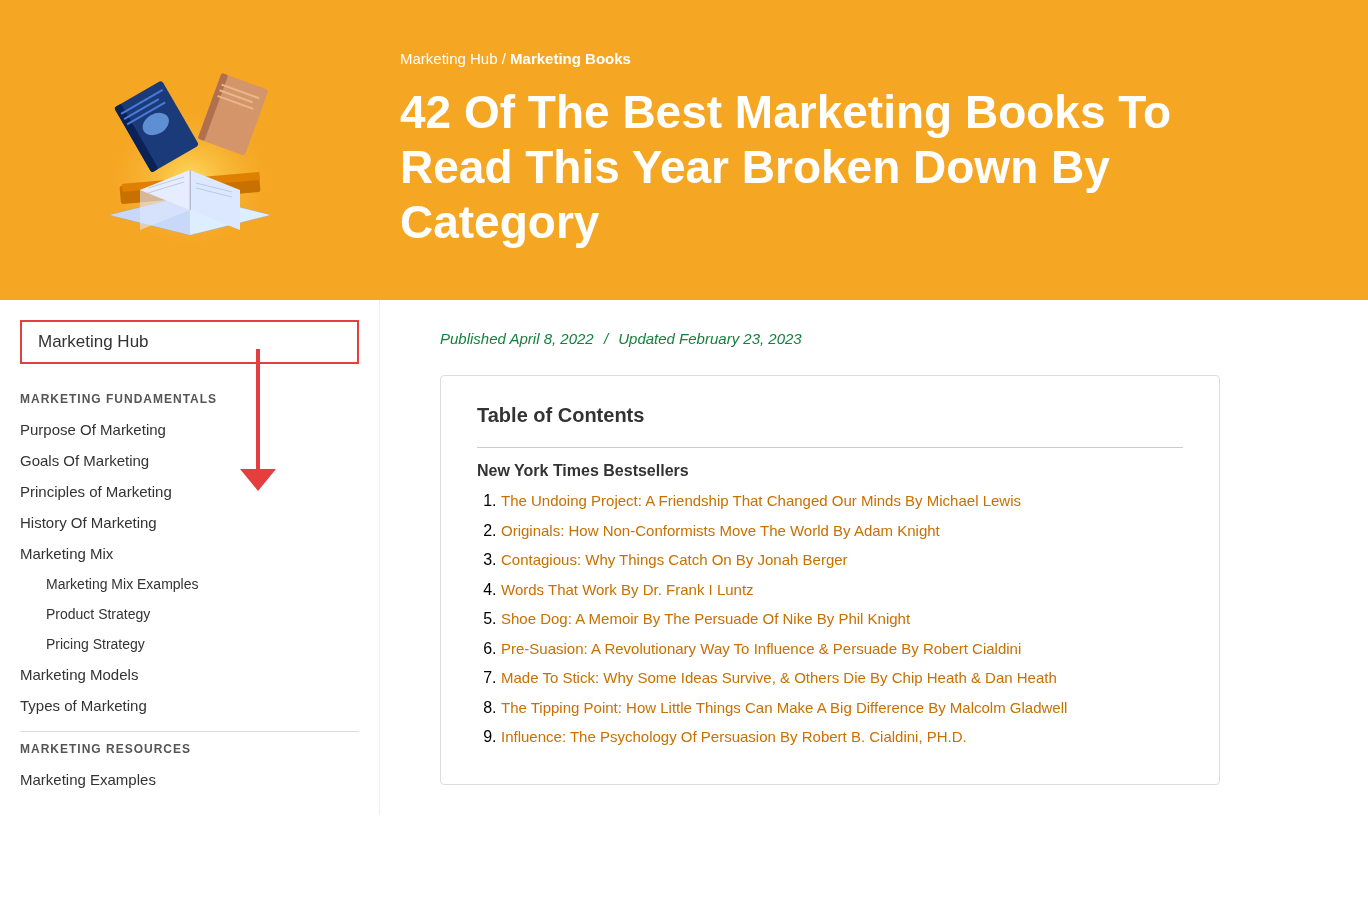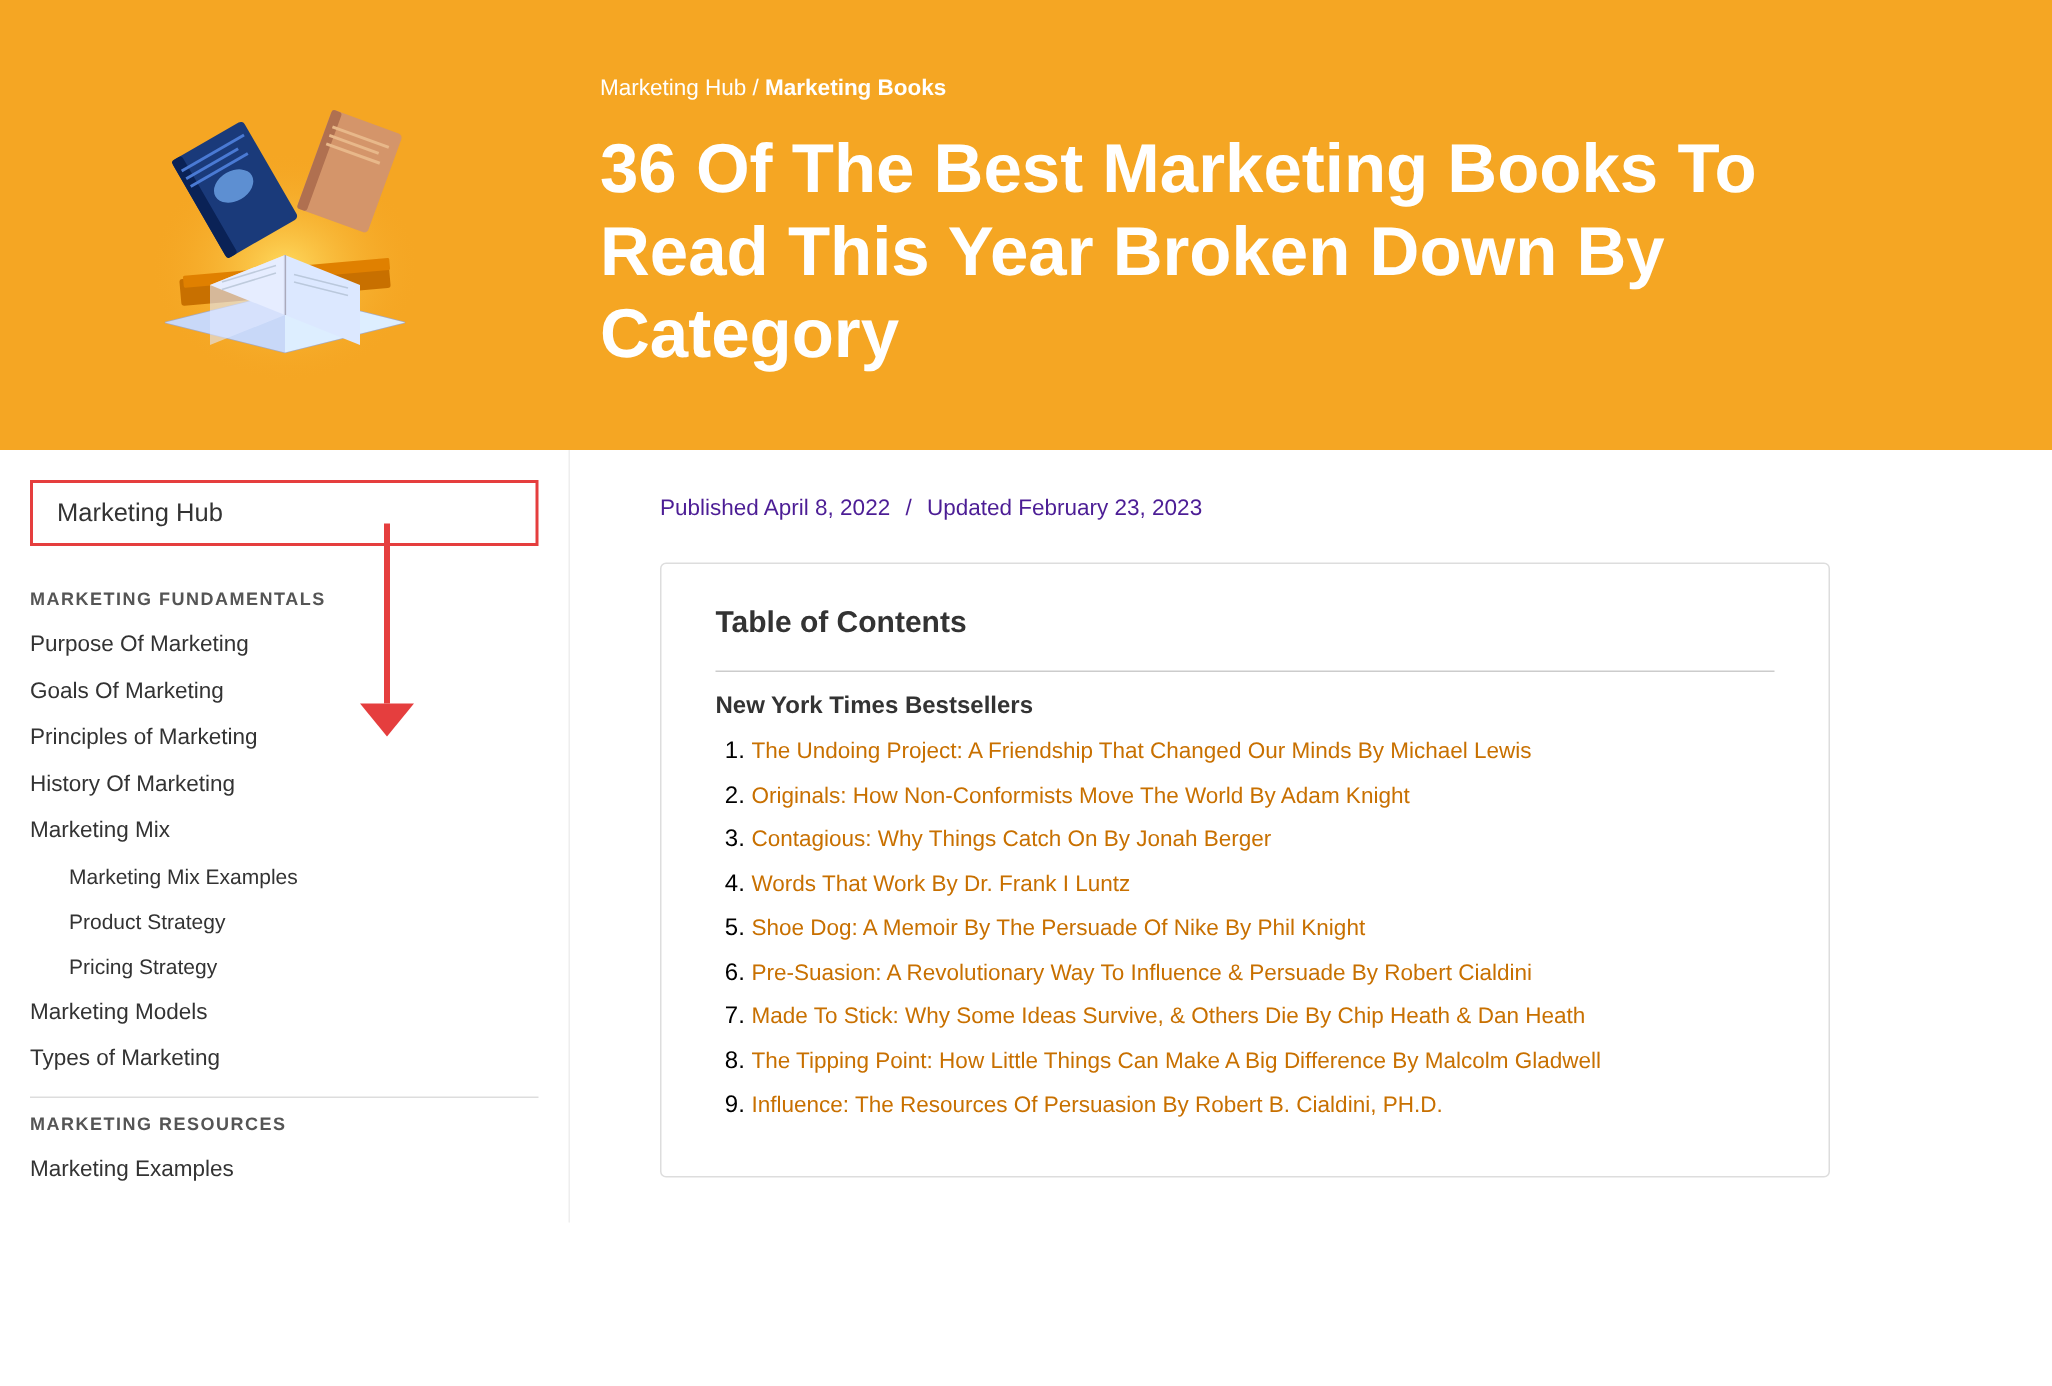--- a/index.html
+++ b/index.html
@@ -110,23 +110,24 @@
       background: #e53e3e;
       margin: 0 auto;
     }
 
     
     .content-area {
       flex: 1;
       padding: 30px 60px 30px 60px;
     }
     .publish-info {
-      color: #4c1d95;
+      color: #15803d;
       font-size: 15px;
       margin-bottom: 28px;
+      font-style: italic;
     }
 
     
     .toc-box {
       border: 1px solid #ddd;
       border-radius: 4px;
       padding: 28px 36px;
       max-width: 780px;
     }
     .toc-title {
@@ -211,21 +212,21 @@
         <line x1="56" y1="58" x2="92" y2="67" stroke="#9ab" stroke-width="1" opacity="0.5"></line>
       </g>
     </svg>
   </div>
   <div class="header-content">
     <div class="breadcrumb">
       <span class="normal">Marketing Hub</span>
       <span> / </span>
       <span class="bold">Marketing Books</span>
     </div>
-    <div class="header-title">36 Of The Best Marketing Books To Read This Year Broken Down By Category</div>
+    <div class="header-title">42 Of The Best Marketing Books To Read This Year Broken Down By Category</div>
   </div>
 </div>
 
 <div class="main-area">
 
   <div class="sidebar">
     <div class="marketing-hub-box">
       <span class="marketing-hub-box-label">Marketing Hub</span>
     </div>
 
@@ -273,18 +274,18 @@
       <div class="toc-section-title">New York Times Bestsellers</div>
       <ol class="toc-list">
         <li><a class="toc-link">The Undoing Project: A Friendship That Changed Our Minds By Michael Lewis</a></li>
         <li><a class="toc-link">Originals: How Non-Conformists Move The World By Adam Knight</a></li>
         <li><a class="toc-link">Contagious: Why Things Catch On By Jonah Berger</a></li>
         <li><a class="toc-link">Words That Work By Dr. Frank I Luntz</a></li>
         <li><a class="toc-link">Shoe Dog: A Memoir By The Persuade Of Nike By Phil Knight</a></li>
         <li><a class="toc-link">Pre-Suasion: A Revolutionary Way To Influence &amp; Persuade By Robert Cialdini</a></li>
         <li><a class="toc-link">Made To Stick: Why Some Ideas Survive, &amp; Others Die By Chip Heath &amp; Dan Heath</a></li>
         <li><a class="toc-link">The Tipping Point: How Little Things Can Make A Big Difference By Malcolm Gladwell</a></li>
-        <li><a class="toc-link">Influence: The Resources Of Persuasion By Robert B. Cialdini, PH.D.</a></li>
+        <li><a class="toc-link">Influence: The Psychology Of Persuasion By Robert B. Cialdini, PH.D.</a></li>
       </ol>
     </div>
   </div>
 
 </div>
 
 </body></html>

